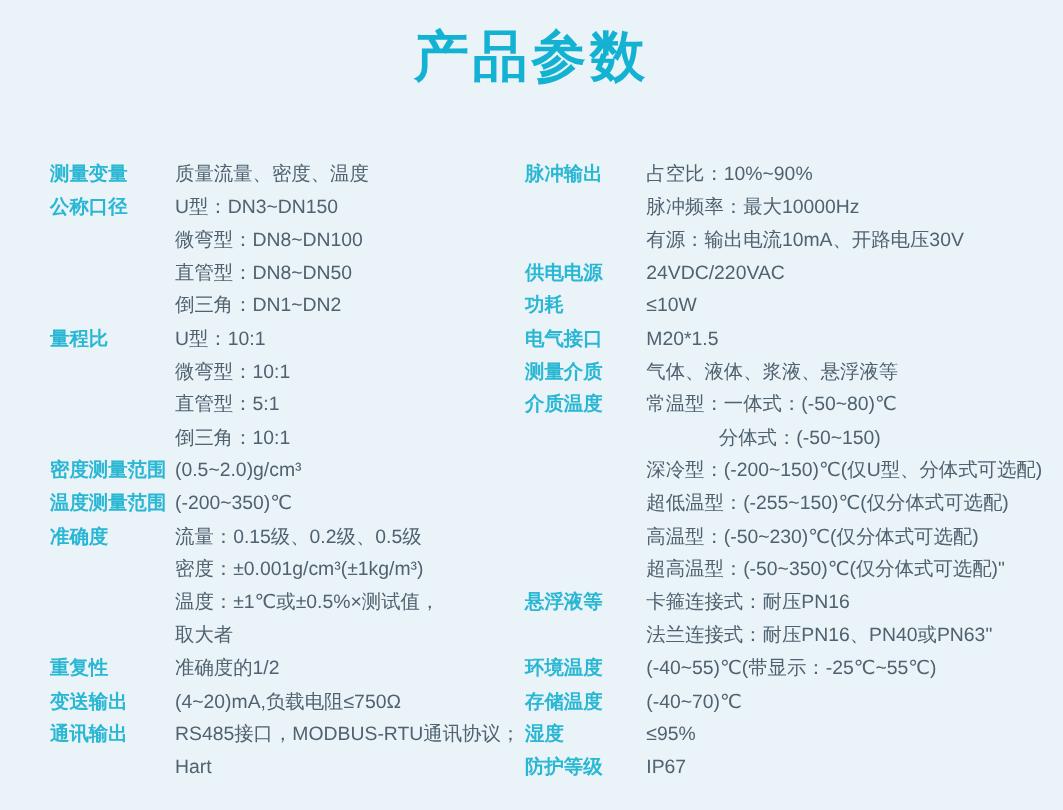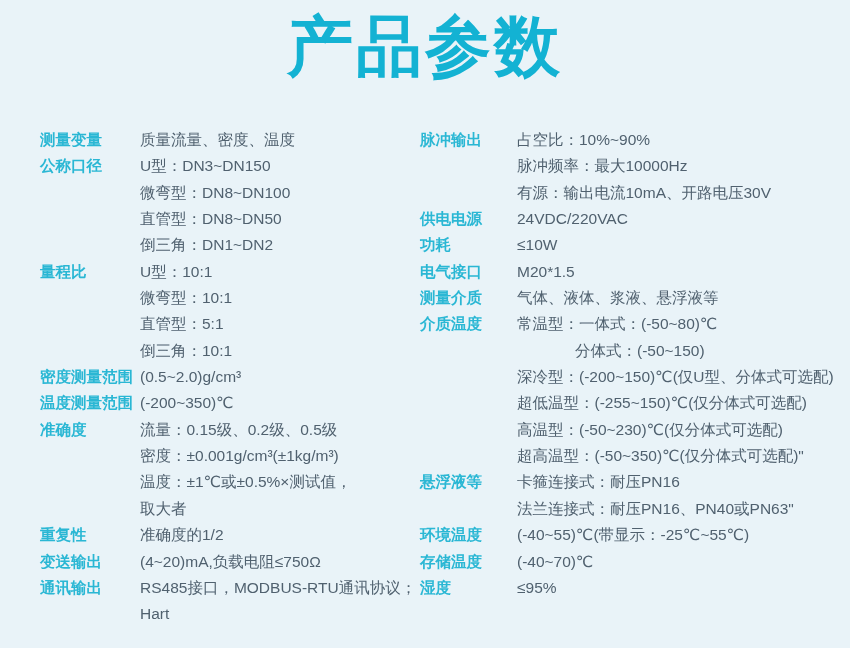--- a/index.html
+++ b/index.html
@@ -14,21 +14,21 @@
     background: #e9f3f8;
     font-family: "Liberation Sans", "DejaVu Sans", sans-serif;
   }
   .title {
     position: absolute;
     top: 12px;
     left: 0;
     width: 850px;
     margin: 0;
     text-align: center;
-    font-size: 66px;
+    font-size: 44px;
     line-height: 68px;
     font-weight: 900;
     letter-spacing: 3px;
     color: #13b2d3;
   }
   .content {
     position: absolute;
     top: 127px;
     left: 0;
     width: 850px;
@@ -211,15 +211,19 @@
     <span class="value">(-40~55)℃(带显示：-25℃~55℃)</span>
   </div>
         <div class="row">
     <span class="label">存储温度</span>
     <span class="value">(-40~70)℃</span>
   </div>
         <div class="row">
     <span class="label">湿度</span>
     <span class="value">≤95%</span>
   </div>
+        <div class="row">
+    <span class="label">防护等级</span>
+    <span class="value">IP67</span>
+  </div>
       </div>
   </div>
 </div>
 
 </body></html>

